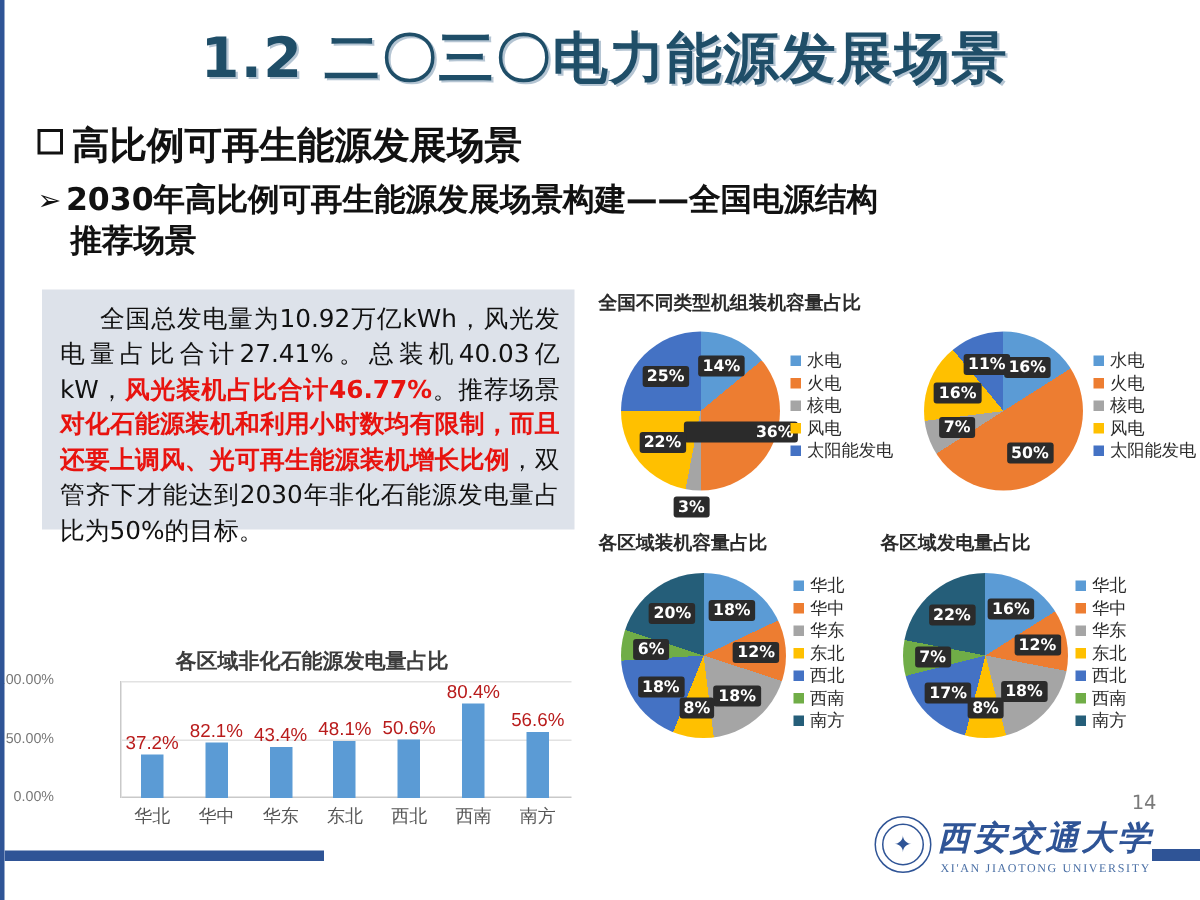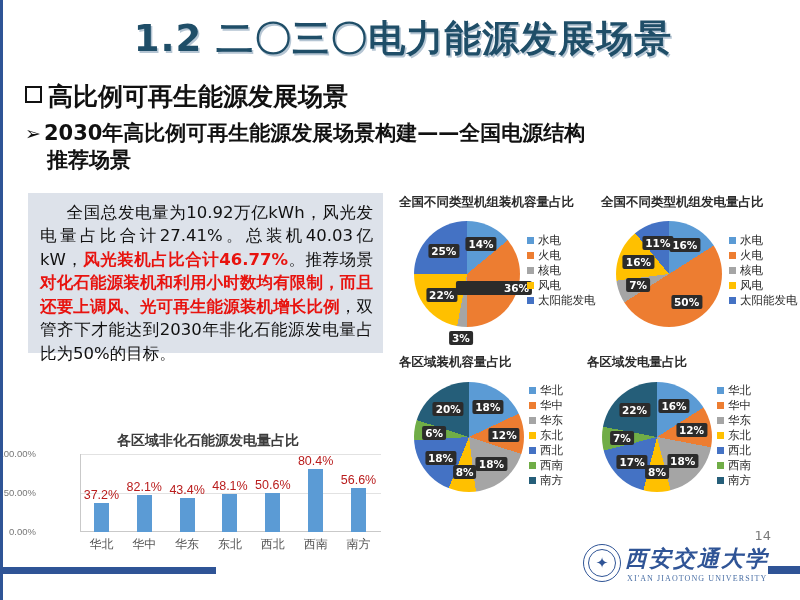--- a/index.html
+++ b/index.html
@@ -259,21 +259,20 @@
           </div>
           <div class="lg-row">
             <span class="lg-sw" style="background: rgb(68, 114, 196);"></span>
             <span class="lg-tx">太阳能发电</span>
           </div>
         </div>
       </div>
   </div>
 
   <div class="pie-panel" style="left:598px;top:194px;width:200px;height:156px;">
-    <div class="pie-title">全国不同类型机组发电量占比</div>
     <div class="pie-body">
         <div class="pie-disc" style="left: 15px; top: 10px; height: 106px; width: 106px; background: conic-gradient(rgb(91, 155, 213) 0deg, rgb(91, 155, 213) 57.6deg, rgb(237, 125, 49) 57.6deg, rgb(237, 125, 49) 237.6deg, rgb(165, 165, 165) 237.6deg, rgb(165, 165, 165) 262.8deg, rgb(255, 192, 0) 262.8deg, rgb(255, 192, 0) 320.4deg, rgb(68, 114, 196) 320.4deg, rgb(68, 114, 196) 360deg);"></div>
         <div class="pie-lbl" style="left: 83.8304px; top: 34.2046px;">16%</div>
         <div class="pie-lbl" style="left: 85.6073px; top: 90.7446px;">50%</div>
         <div class="pie-lbl" style="left: 37.0827px; top: 74.1309px;">7%</div>
         <div class="pie-lbl" style="left: 37.4475px; top: 50.9034px;">16%</div>
         <div class="pie-lbl" style="left: 56.8691px; top: 32.0827px;">11%</div>
         <div class="pie-legend" style="left: 128px; top: 22px;">
           <div class="lg-row">
             <span class="lg-sw" style="background: rgb(91, 155, 213);"></span>

